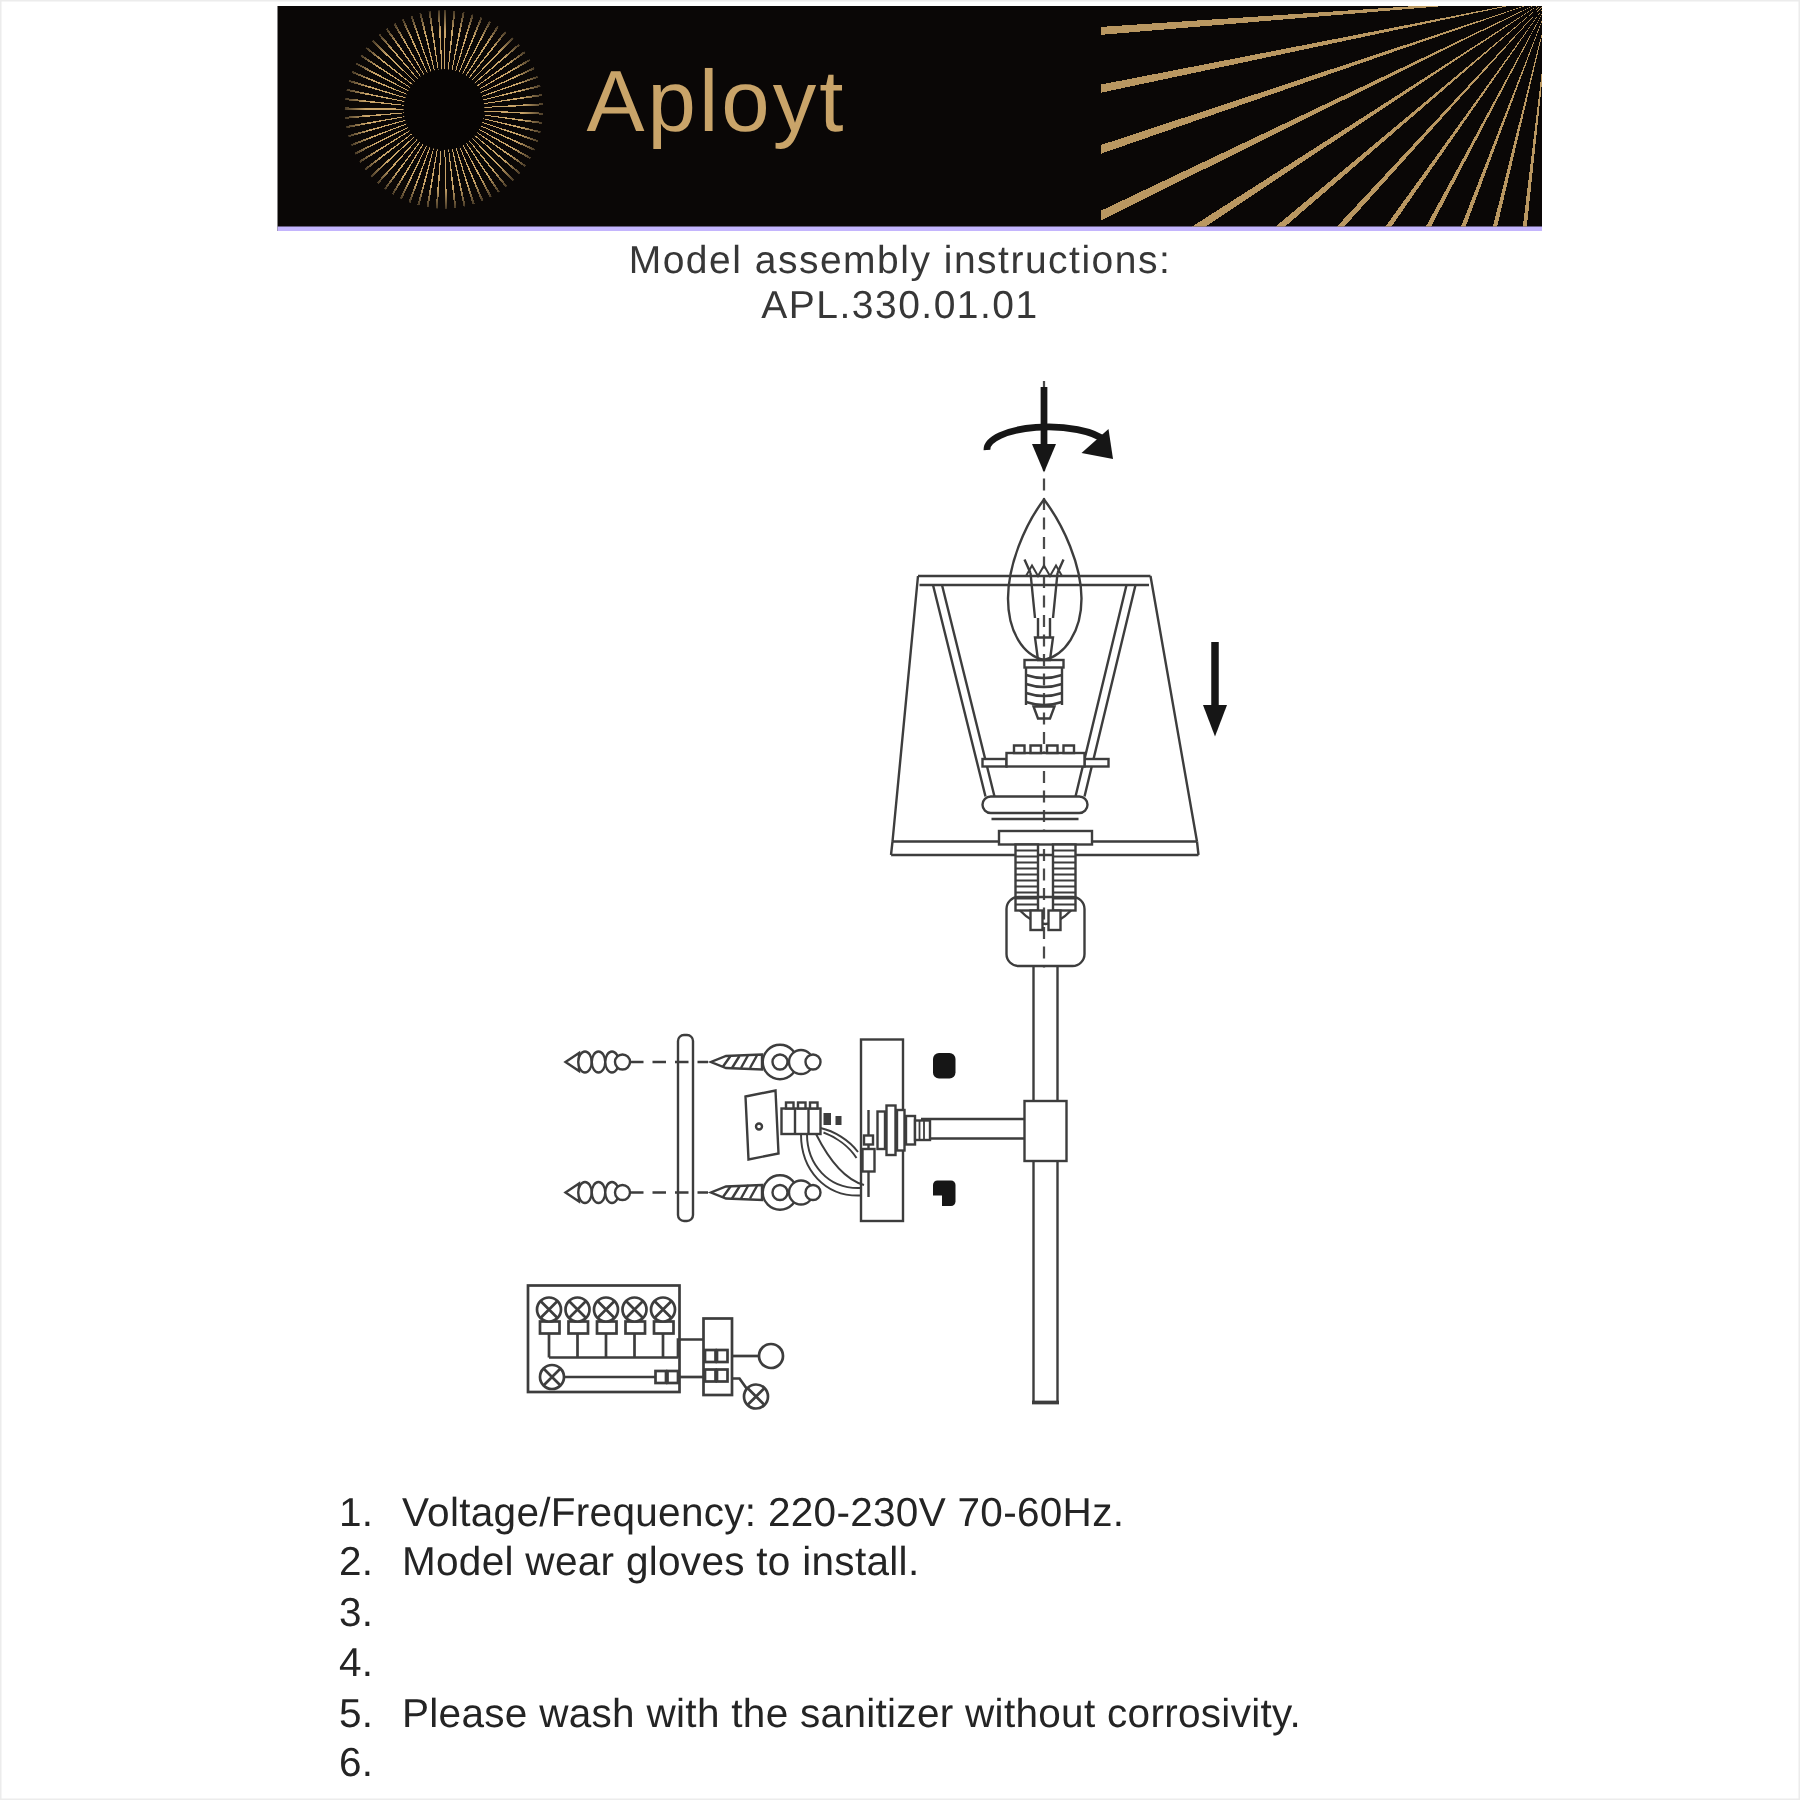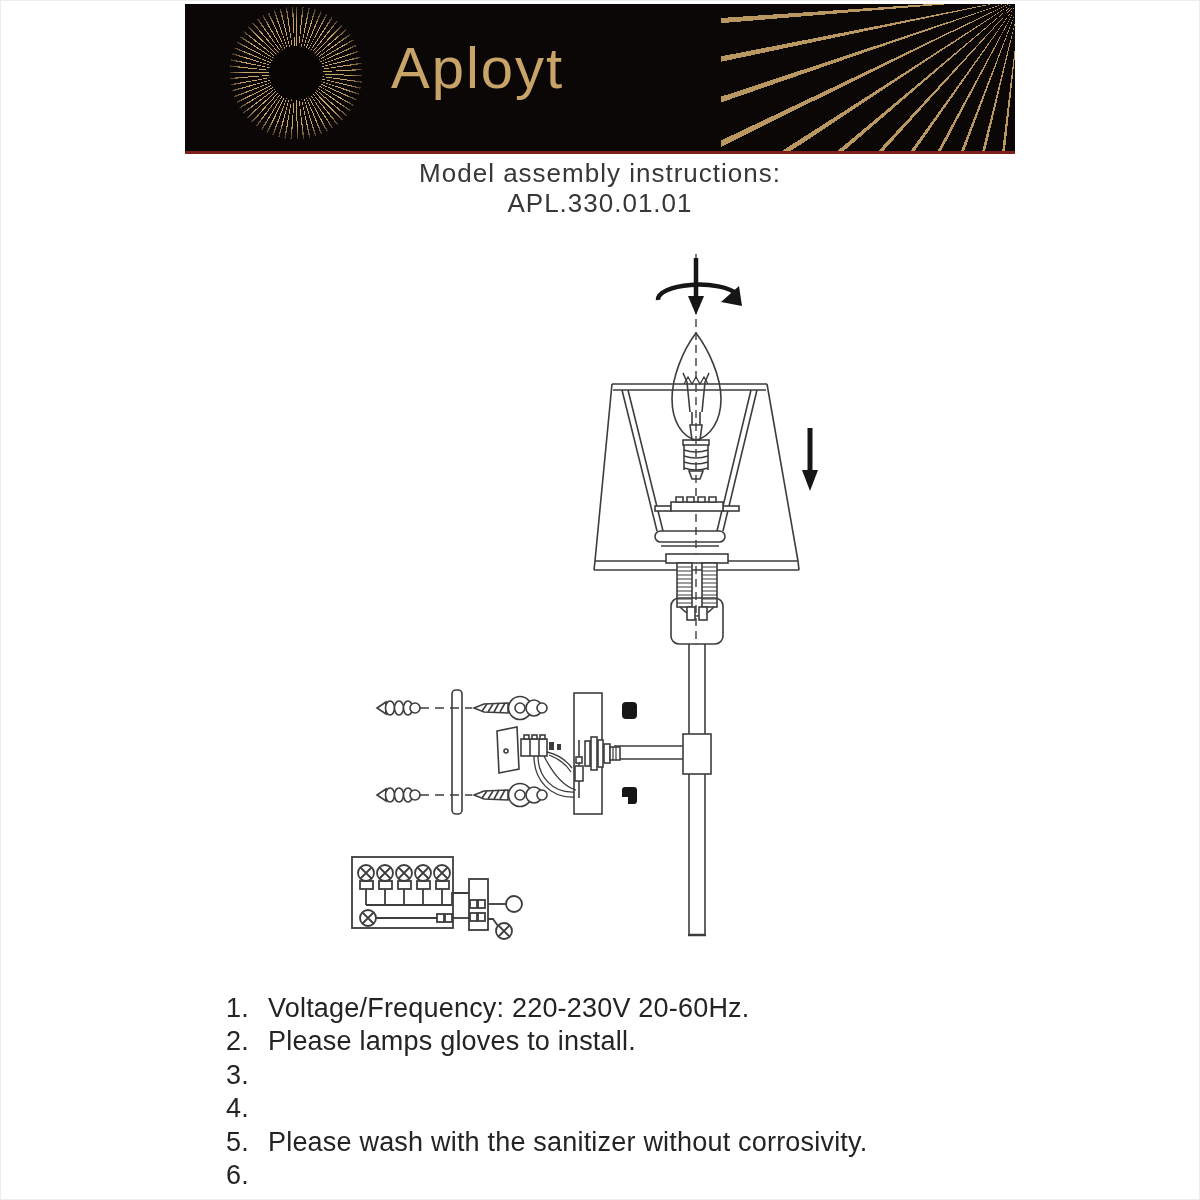--- a/index.html
+++ b/index.html
@@ -1,20 +1,20 @@
 <!DOCTYPE html>
 <html><head>
 <meta charset="utf-8">
 <style>
   html,body{margin:0;padding:0;background:#fff;}
   .page{position:relative;width:1200px;height:1200px;background:#ffffff;overflow:hidden;
         font-family:"Liberation Sans", sans-serif; box-shadow: inset 0 0 0 1px #ececec;}
   
   .banner{position:absolute;left:185px;top:4px;width:830px;height:147px;background:#0a0706;
-          border-bottom:3px solid #7f1d1d;overflow:hidden;}
+          border-bottom:3px solid #c4b5fd;overflow:hidden;padding-left:13px;}
   .starburst{position:absolute;left:45px;top:3px;width:132px;height:132px;border-radius:50%;
              background:repeating-conic-gradient(#c9a469 0deg 1.2deg, rgba(0,0,0,0) 1.2deg 5.4deg);}
   .starburst::before{content:"";position:absolute;left:39px;top:39px;width:54px;height:54px;
              border-radius:50%;background:#070504;}
   .starburst::after{content:"";position:absolute;inset:0;border-radius:50%;
              background:radial-gradient(circle, rgba(10,7,6,0) 0 56%, #0a0706 78%);}
   .brand{position:absolute;left:206px;top:30px;font-size:58px;font-weight:400;color:#c9a469;
          letter-spacing:2px;}
   .rays{position:absolute;top:-6px;right:-6px;width:300px;height:162px;
         background:repeating-conic-gradient(from 150deg at 100% 0%, #c9a469 0deg 1deg, rgba(0,0,0,0) 1deg 7.2deg);
@@ -208,25 +208,25 @@
       <rect x="445" y="914" width="7" height="8" fill="#fff"></rect>
       <path d="M452 918 H469"></path>
       <path d="M488 919 H493 L498 926"></path>
       <use href="#termx" x="504" y="931"></use>
     </g>
   </svg>
 
   <ol class="instructions">
     <li>
       <span class="num">1.</span>
-      <span class="txt">Voltage/Frequency: 220-230V 20-60Hz.</span>
+      <span class="txt">Voltage/Frequency: 220-230V 70-60Hz.</span>
     </li>
     <li>
       <span class="num">2.</span>
-      <span class="txt">Please lamps gloves to install.</span>
+      <span class="txt">Model wear gloves to install.</span>
     </li>
     <li>
       <span class="num">3.</span>
     </li>
     <li>
       <span class="num">4.</span>
     </li>
     <li>
       <span class="num">5.</span>
       <span class="txt">Please wash with the sanitizer without corrosivity.</span>

